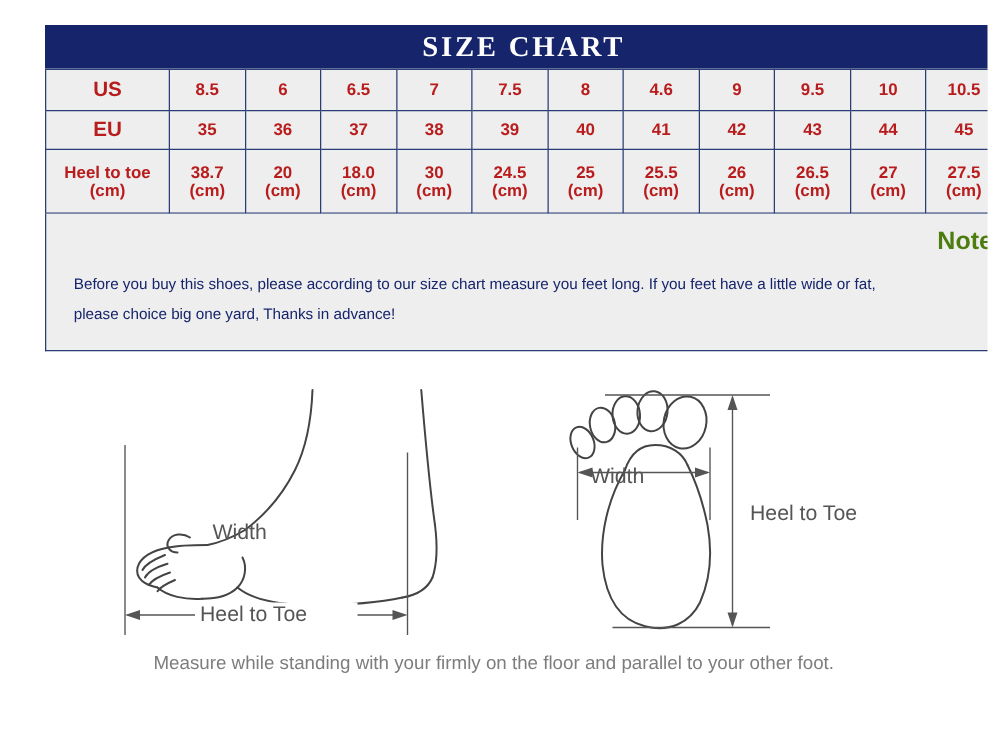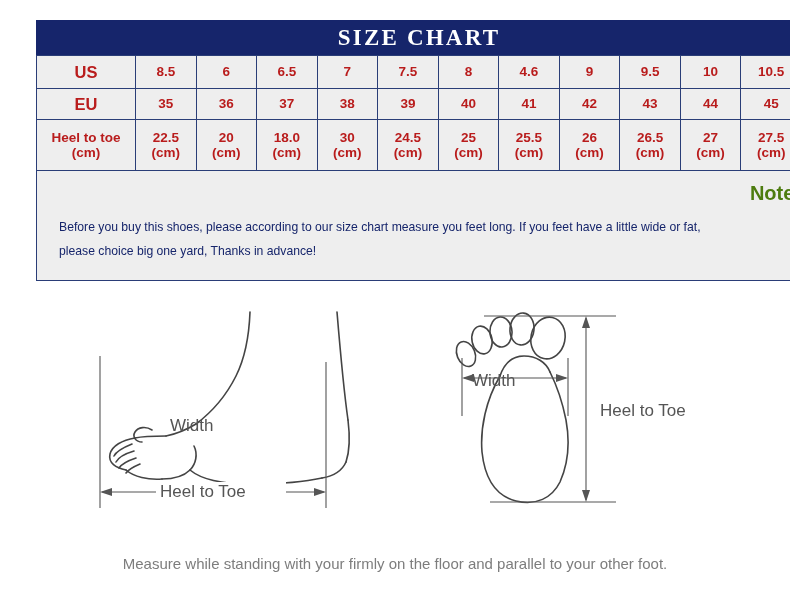--- a/index.html
+++ b/index.html
@@ -127,21 +127,20 @@
   }
 
   .caption {
     position: absolute;
     left: 0;
     top: 522px;
     width: 790px;
     text-align: center;
     color: #7d7d7d;
     font-size: 15px;
-    margin-top: 33px;
   }
 </style>
 </head>
 <body>
 
 <div class="page">
 
   <div class="chart-block">
 
     <div class="chart-title-bar">
@@ -179,21 +178,21 @@
           <td>44</td>
           <td>45</td>
         </tr>
 
         <tr class="r-len">
           <td class="rowhead">
             <span>Heel to toe</span><br>
             <span>(cm)</span>
           </td>
           <td class="cell-len">
-            <span class="v">22.5</span>
+            <span class="v">38.7</span>
             <span class="u">(cm)</span>
           </td>
           <td class="cell-len">
             <span class="v">20</span>
             <span class="u">(cm)</span>
           </td>
           <td class="cell-len">
             <span class="v">18.0</span>
             <span class="u">(cm)</span>
           </td>

